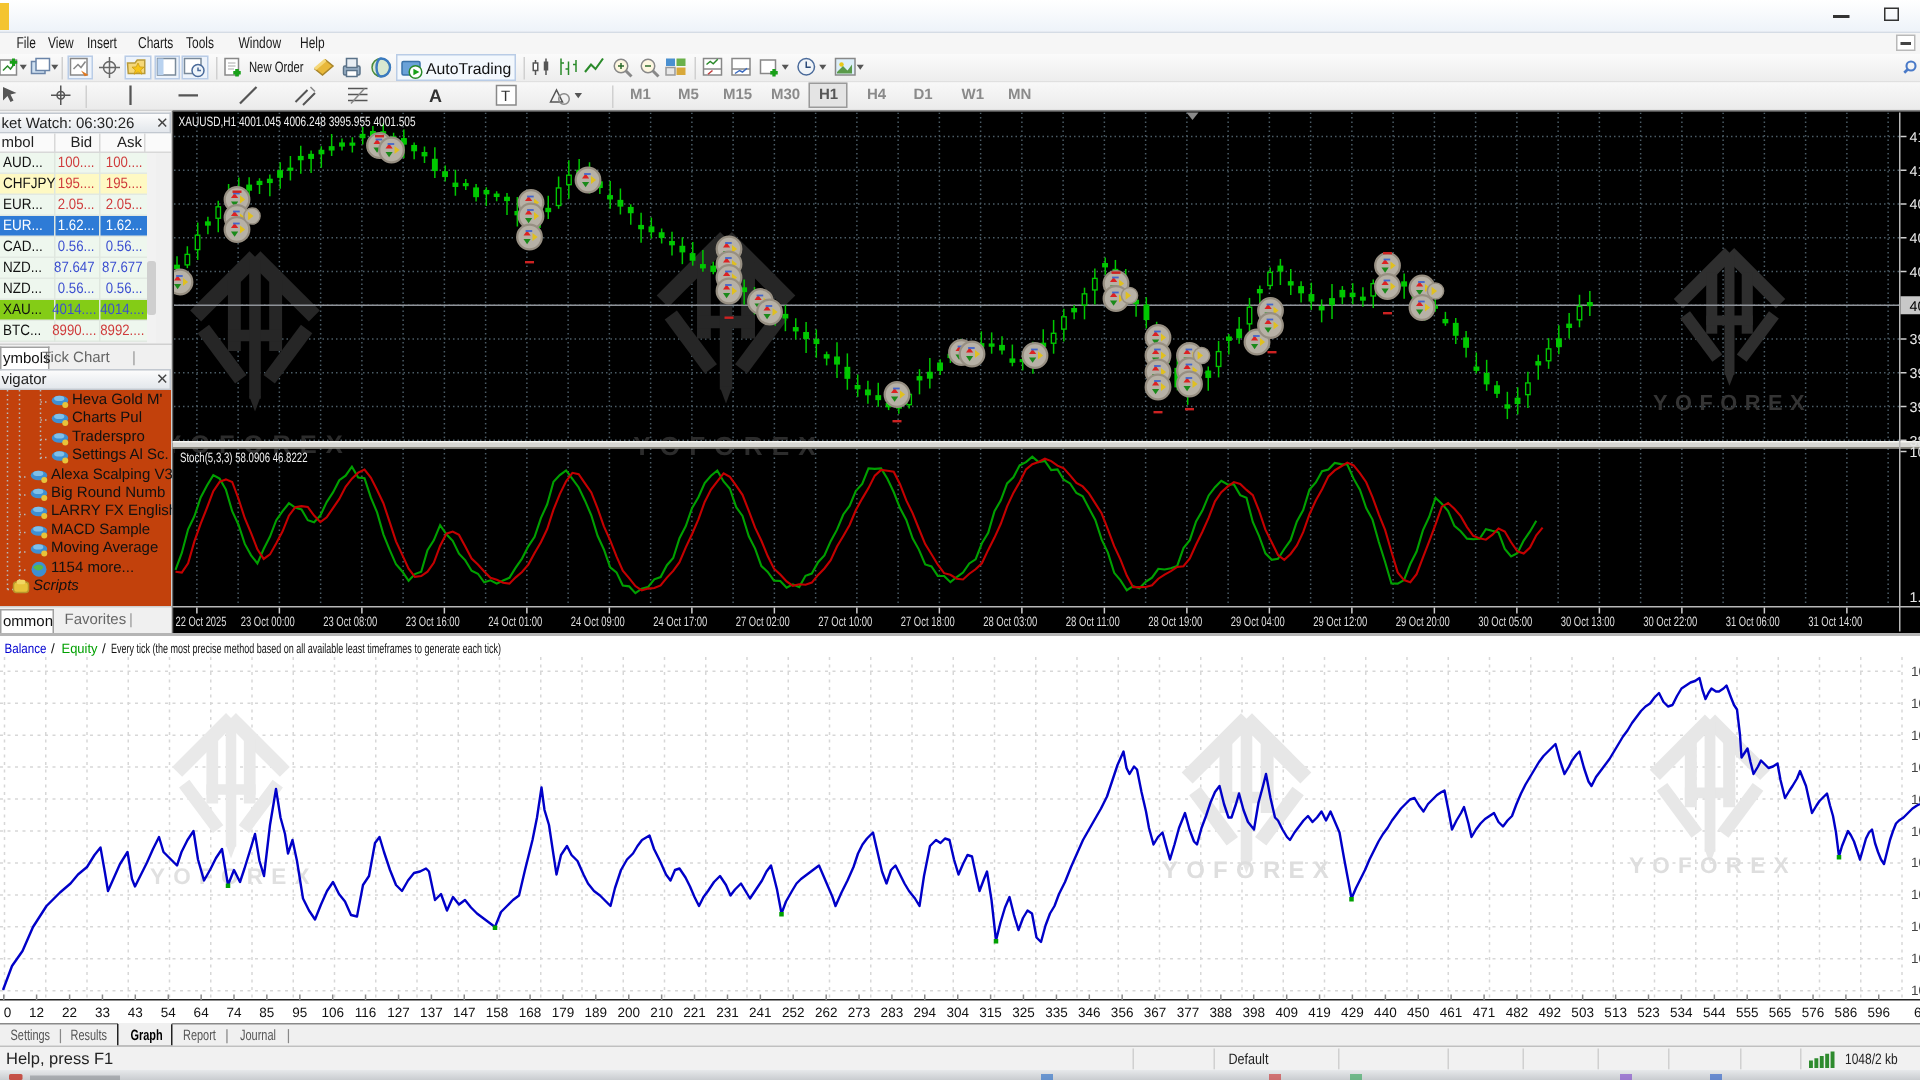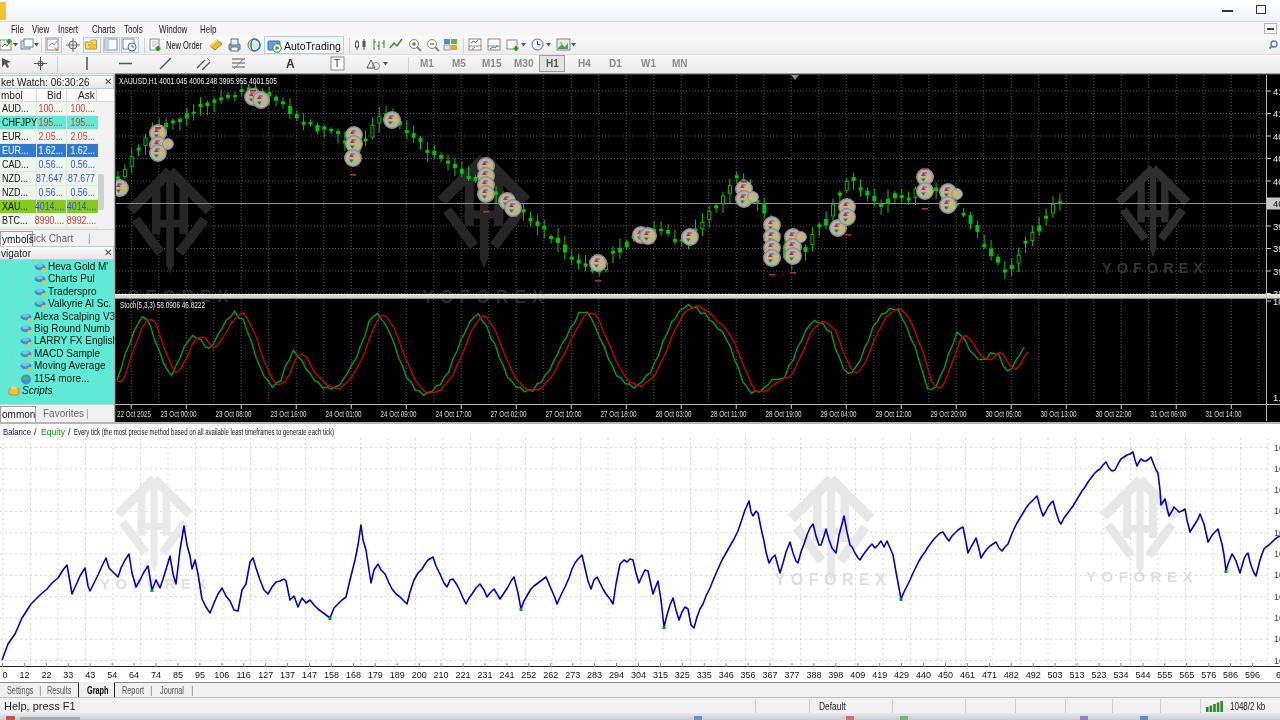--- a/index.html
+++ b/index.html
@@ -229,21 +229,21 @@
    <div class="abs" style="left:66px;top:0;width:1px;height:13px;background:#d8d8d8"></div>
    <div class="abs" style="left:96px;top:0;width:1px;height:13px;background:#d8d8d8"></div>
  </div>
 <div class="abs" style="left:0;top:28px;width:98px;height:14px;background:#eef7ee;border-bottom:1px solid #e2e9e2;font-size:10px;">
       <div class="abs" style="left:36px;top:0;width:1px;height:14px;background:#dfe7df"></div>
       <div class="abs" style="left:66px;top:0;width:1px;height:14px;background:#dfe7df"></div>
       <span class="abs" style="left:2px;top:1px;color:#111;transform:scaleX(.9);transform-origin:0 0;">AUD...</span>
       <div class="abs" style="left:31px;top:1px;width:32px;color:#cf3b3b;text-align:right;transform:scaleX(.88);transform-origin:100% 0;">100....</div>
       <div class="abs" style="left:63px;top:1px;width:32px;color:#cf3b3b;text-align:right;transform:scaleX(.88);transform-origin:100% 0;">100....</div>
     </div>
-    <div class="abs" style="left:0;top:42.0px;width:98px;height:14px;background:#5eead4;border-bottom:1px solid #e2e9e2;font-size:10px;">
+    <div class="abs" style="left:0;top:42.0px;width:98px;height:14px;background:#fef9c3;border-bottom:1px solid #e2e9e2;font-size:10px;">
       <div class="abs" style="left:36px;top:0;width:1px;height:14px;background:#dfe7df"></div>
       <div class="abs" style="left:66px;top:0;width:1px;height:14px;background:#dfe7df"></div>
       <span class="abs" style="left:2px;top:1px;color:#111;transform:scaleX(.9);transform-origin:0 0;">CHFJPY</span>
       <div class="abs" style="left:31px;top:1px;width:32px;color:#cf3b3b;text-align:right;transform:scaleX(.88);transform-origin:100% 0;">195....</div>
       <div class="abs" style="left:63px;top:1px;width:32px;color:#cf3b3b;text-align:right;transform:scaleX(.88);transform-origin:100% 0;">195....</div>
     </div>
     <div class="abs" style="left:0;top:56.0px;width:98px;height:14px;background:#eef7ee;border-bottom:1px solid #e2e9e2;font-size:10px;">
       <div class="abs" style="left:36px;top:0;width:1px;height:14px;background:#dfe7df"></div>
       <div class="abs" style="left:66px;top:0;width:1px;height:14px;background:#dfe7df"></div>
       <span class="abs" style="left:2px;top:1px;color:#111;transform:scaleX(.9);transform-origin:0 0;">EUR...</span>
@@ -300,21 +300,21 @@
         <span style="position:absolute;left:1px;top:2px;">ymbols</span>
       </div>
    <span class="abs" style="left:28px;top:3px;color:#666;text-align:right;">Tick Chart</span>
    <span class="abs" style="left:88px;top:3px;color:#999;">|</span>
  </div>
 
  <div class="abs" style="left:0;top:172px;width:114px;height:14px;background:linear-gradient(#fcfcfc,#e3e7ec);border:1px solid #c2c8d0;border-left:none;font-size:10px;color:#222;">
    <span class="abs" style="left:1px;top:1px;">vigator</span>
    <span class="abs" style="left:104px;top:0px;color:#444;font-size:10px;">✕</span>
  </div>
- <div class="abs" style="left:0;top:186px;width:114px;height:144px;background:#5eead4;font-size:10px;color:#111;">
+ <div class="abs" style="left:0;top:186px;width:114px;height:144px;background:#c2410c;font-size:10px;color:#111;">
 <svg class="abs" style="left:0;top:0" width="114" height="144">
     <line x1="27" y1="0" x2="27" y2="46" stroke="#b8b8b8" stroke-width="1" stroke-dasharray="1,2"></line>
     <line x1="27" y1="8" x2="33" y2="8" stroke="#b8b8b8" stroke-width="1" stroke-dasharray="1,2"></line>
     <line x1="27" y1="20" x2="33" y2="20" stroke="#b8b8b8" stroke-width="1" stroke-dasharray="1,2"></line>
     <line x1="27" y1="33" x2="33" y2="33" stroke="#b8b8b8" stroke-width="1" stroke-dasharray="1,2"></line>
     <line x1="27" y1="45" x2="33" y2="45" stroke="#b8b8b8" stroke-width="1" stroke-dasharray="1,2"></line>
     <line x1="13" y1="0" x2="13" y2="133" stroke="#b8b8b8" stroke-width="1" stroke-dasharray="1,2"></line>
     <line x1="13" y1="58" x2="19" y2="58" stroke="#b8b8b8" stroke-width="1" stroke-dasharray="1,2"></line>
     <line x1="13" y1="70" x2="19" y2="70" stroke="#b8b8b8" stroke-width="1" stroke-dasharray="1,2"></line>
     <line x1="13" y1="83" x2="19" y2="83" stroke="#b8b8b8" stroke-width="1" stroke-dasharray="1,2"></line>
@@ -340,21 +340,21 @@
         <ellipse cx="6" cy="5" rx="5.5" ry="3.2" fill="#3f8fd2"></ellipse>
         <ellipse cx="5.5" cy="3.6" rx="3.4" ry="1.8" fill="#7fc0ea"></ellipse>
         <circle cx="9.5" cy="8" r="2" fill="#e8c33a"></circle>
       </svg>
       <span class="abs" style="left:48px;top:25.8px;">Traderspro</span>
       <svg class="abs" style="left:34px;top:39.2px" width="12" height="11">
         <ellipse cx="6" cy="5" rx="5.5" ry="3.2" fill="#3f8fd2"></ellipse>
         <ellipse cx="5.5" cy="3.6" rx="3.4" ry="1.8" fill="#7fc0ea"></ellipse>
         <circle cx="9.5" cy="8" r="2" fill="#e8c33a"></circle>
       </svg>
-      <span class="abs" style="left:48px;top:38.2px;">Valkyrie Al Sc.</span>
+      <span class="abs" style="left:48px;top:38.2px;">Settings Al Sc.</span>
       <svg class="abs" style="left:20px;top:51.6px" width="12" height="11">
         <ellipse cx="6" cy="5" rx="5.5" ry="3.2" fill="#3f8fd2"></ellipse>
         <ellipse cx="5.5" cy="3.6" rx="3.4" ry="1.8" fill="#7fc0ea"></ellipse>
         <circle cx="9.5" cy="8" r="2" fill="#e8c33a"></circle>
       </svg>
       <span class="abs" style="left:34px;top:50.6px;">Alexa Scalping V3</span>
       <svg class="abs" style="left:20px;top:64.0px" width="12" height="11">
         <ellipse cx="6" cy="5" rx="5.5" ry="3.2" fill="#3f8fd2"></ellipse>
         <ellipse cx="5.5" cy="3.6" rx="3.4" ry="1.8" fill="#7fc0ea"></ellipse>
         <circle cx="9.5" cy="8" r="2" fill="#e8c33a"></circle>

